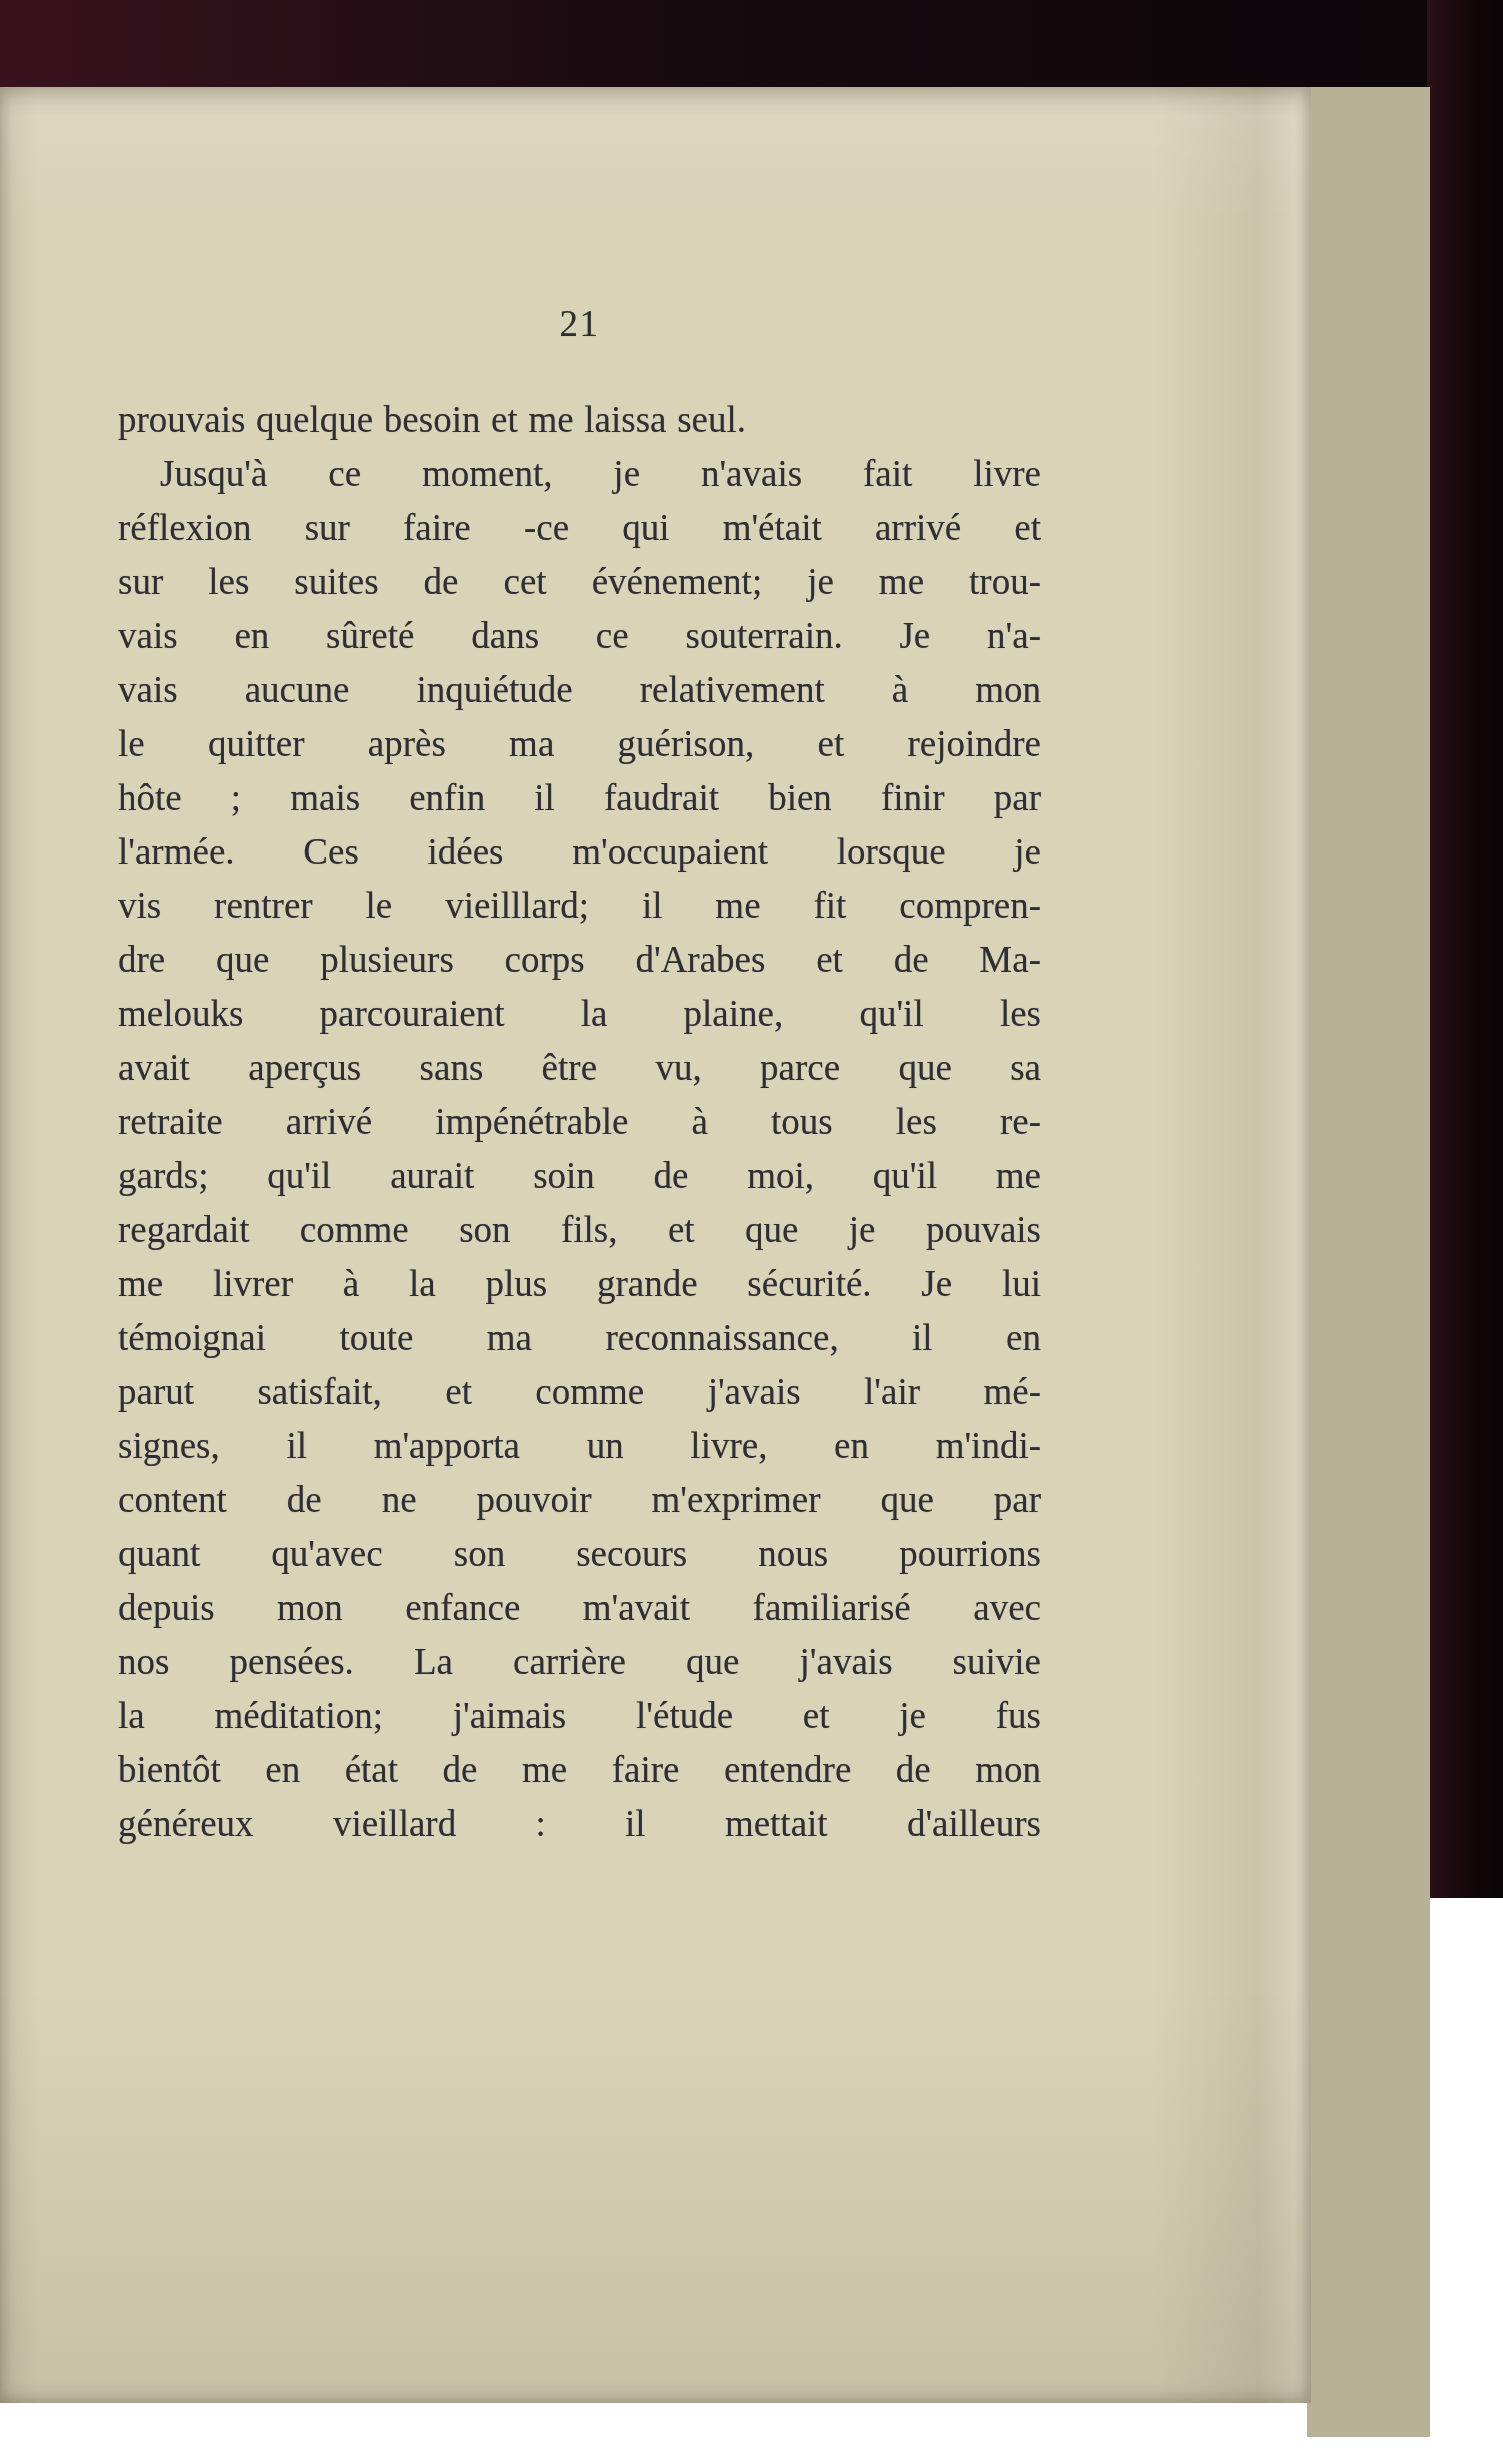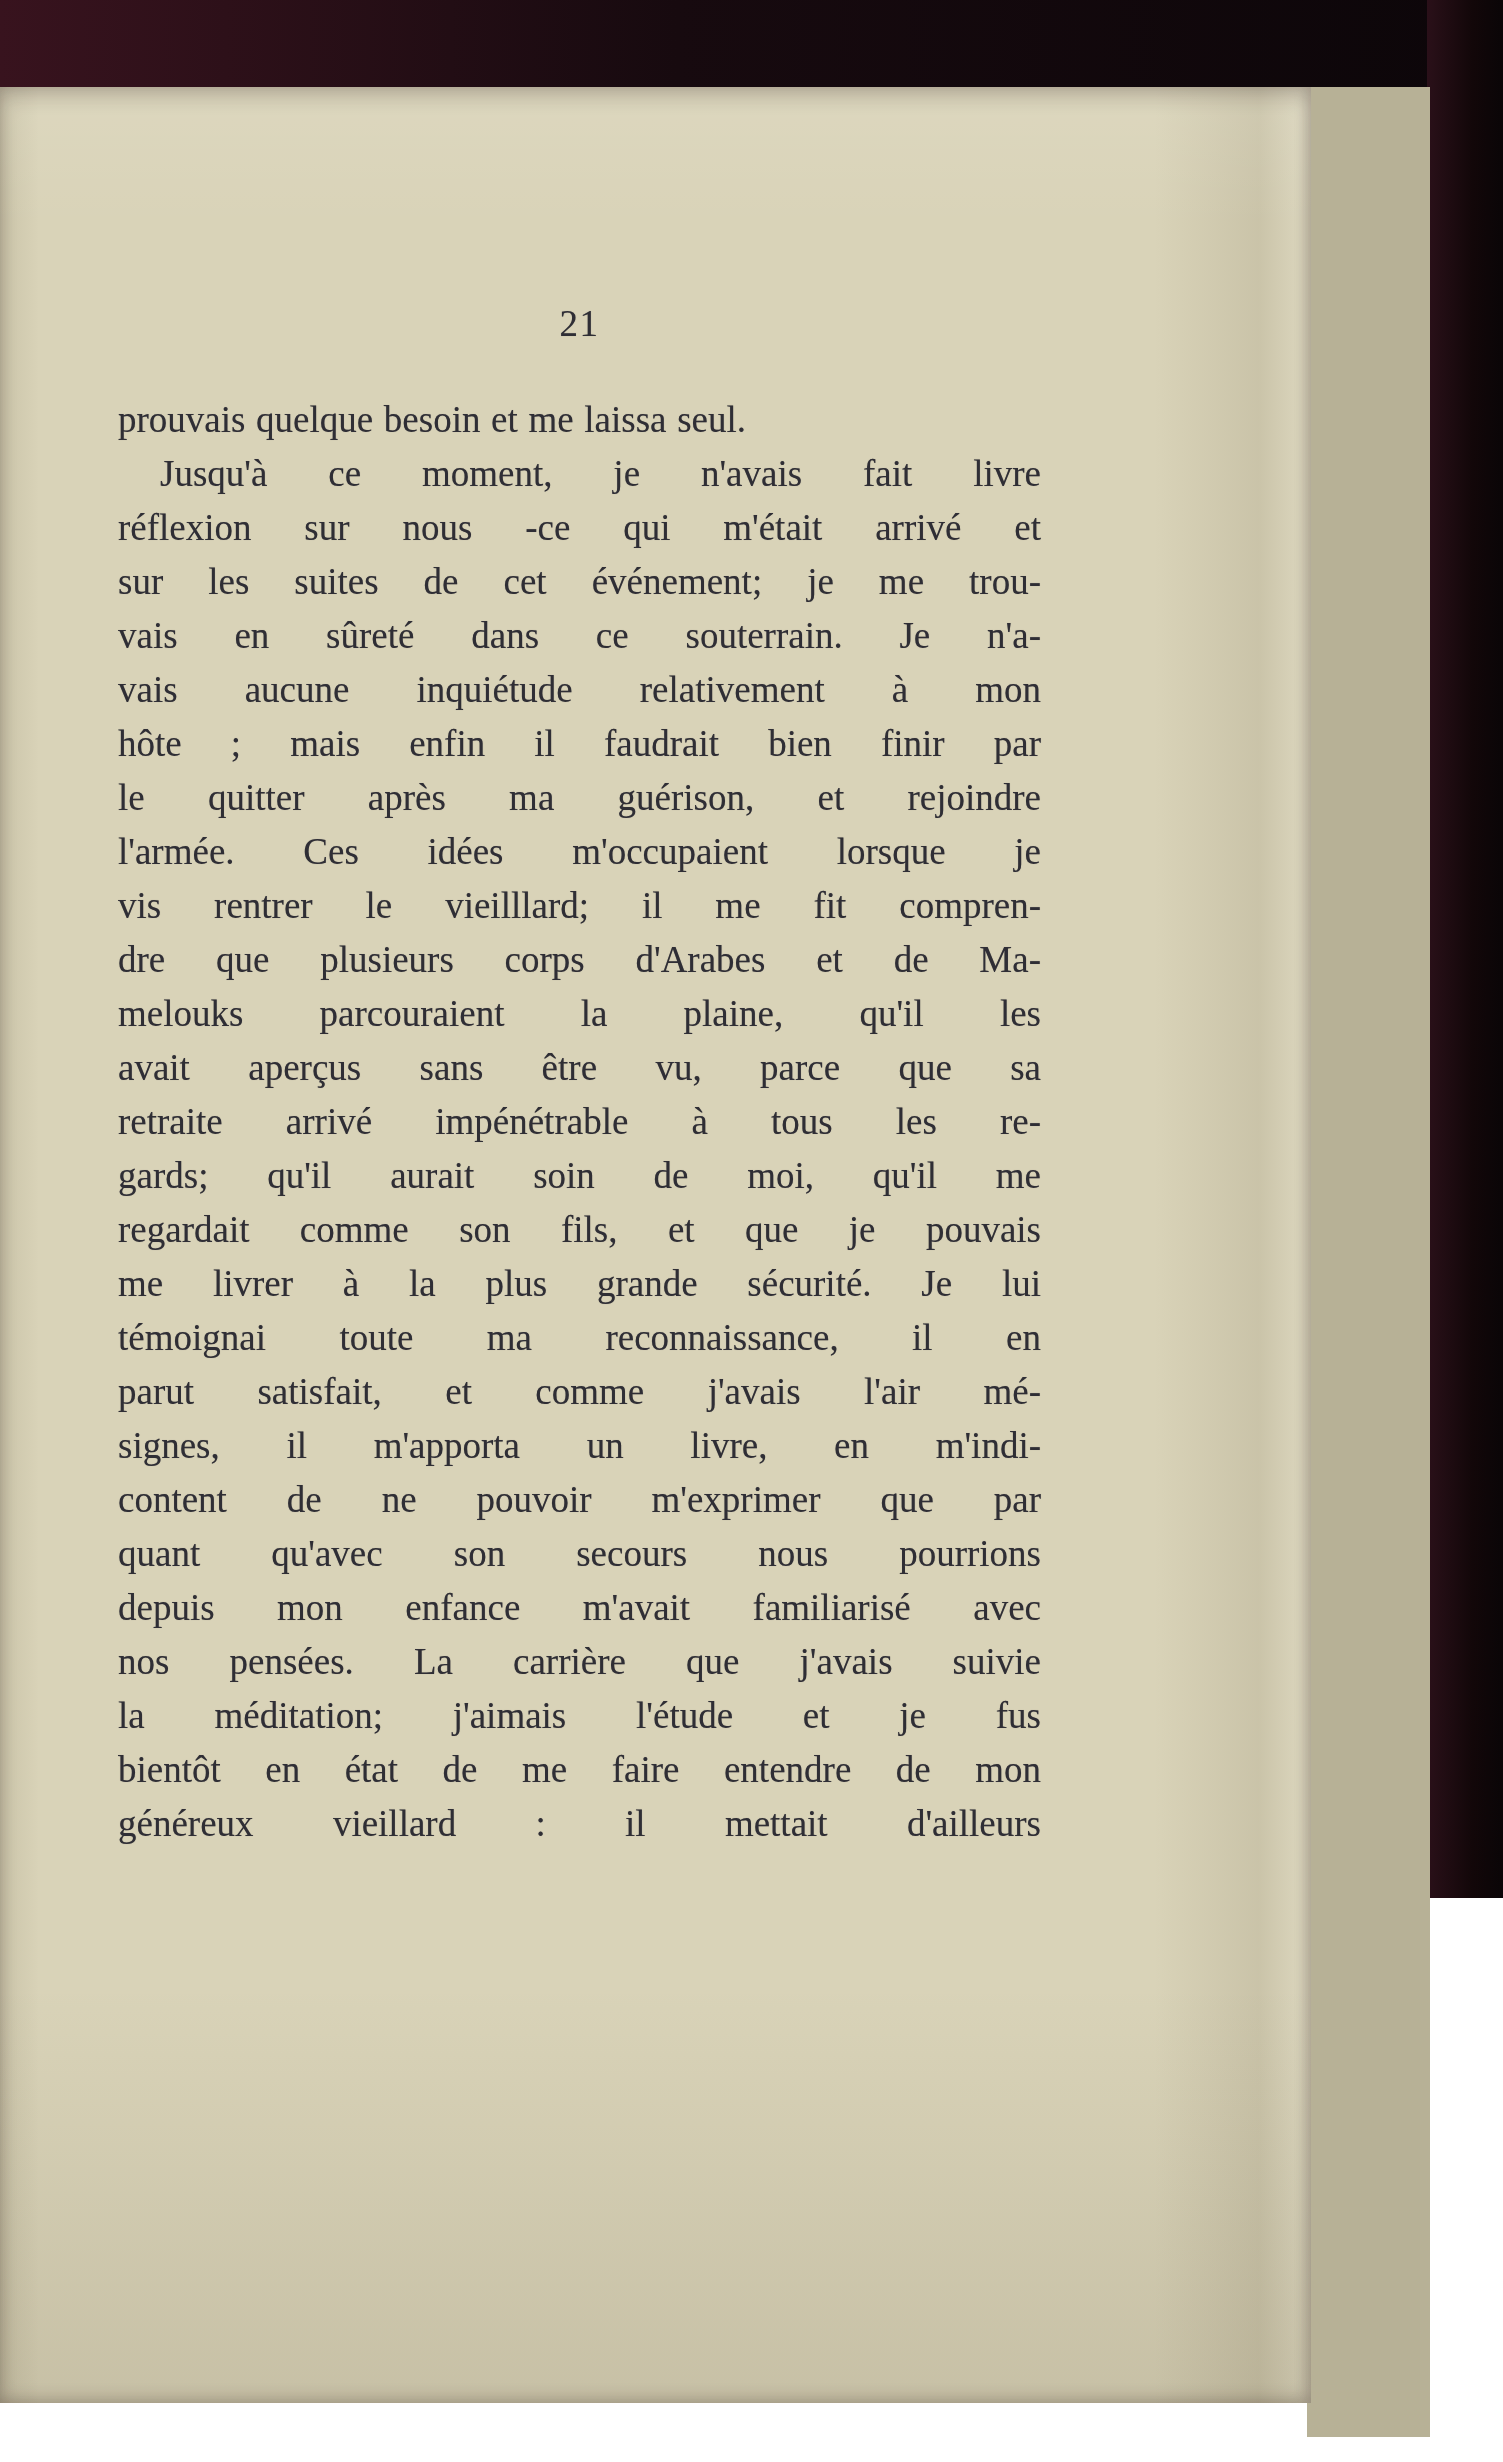--- a/index.html
+++ b/index.html
@@ -105,26 +105,26 @@
 <body>
 
 <div class="scene">
   <div class="cover-right"></div>
   <div class="fore-edge"></div>
   <div class="page">
     <div class="page-number">21</div>
     <div class="text-block">
         <div class="line">prouvais quelque besoin et me laissa seul.</div>
         <div class="line j ind">Jusqu'à ce moment, je n'avais fait livre</div>
-        <div class="line j">réflexion sur nous -ce qui m'était arrivé et</div>
+        <div class="line j">réflexion sur faire -ce qui m'était arrivé et</div>
         <div class="line j">sur les suites de cet événement; je me trou-</div>
         <div class="line j">vais en sûreté dans ce souterrain. Je n'a-</div>
         <div class="line j">vais aucune inquiétude relativement à mon</div>
+        <div class="line j">le quitter après ma guérison, et rejoindre</div>
         <div class="line j">hôte ; mais enfin il faudrait bien finir par</div>
-        <div class="line j">le quitter après ma guérison, et rejoindre</div>
         <div class="line j">l'armée. Ces idées m'occupaient lorsque je</div>
         <div class="line j">vis rentrer le vieilllard; il me fit compren-</div>
         <div class="line j">dre que plusieurs corps d'Arabes et de Ma-</div>
         <div class="line j">melouks parcouraient la plaine, qu'il les</div>
         <div class="line j">avait aperçus sans être vu, parce que sa</div>
         <div class="line j">retraite arrivé impénétrable à tous les re-</div>
         <div class="line j">gards; qu'il aurait soin de moi, qu'il me</div>
         <div class="line j">regardait comme son fils, et que je pouvais</div>
         <div class="line j">me livrer à la plus grande sécurité. Je lui</div>
         <div class="line j">témoignai toute ma reconnaissance, il en</div>

